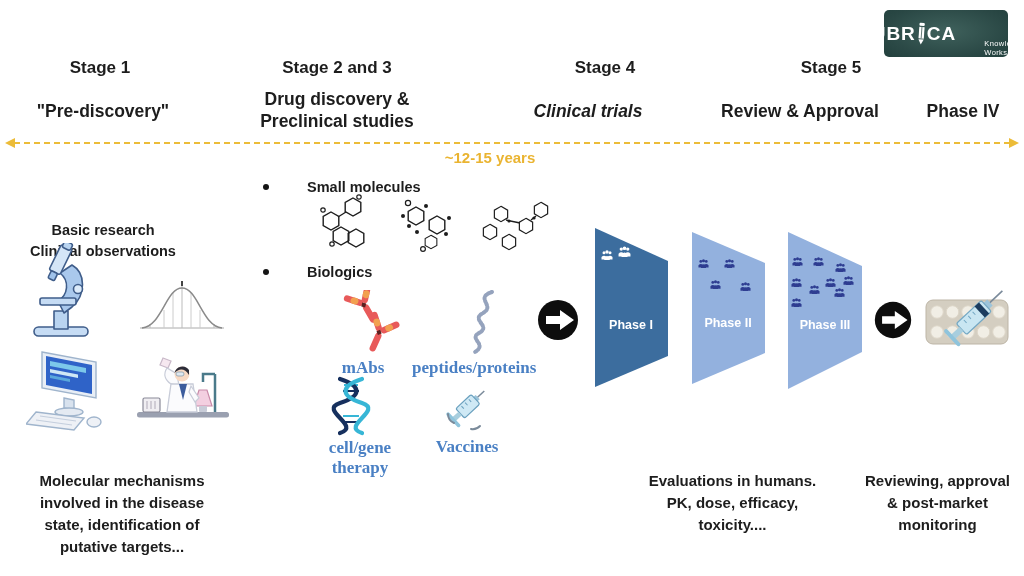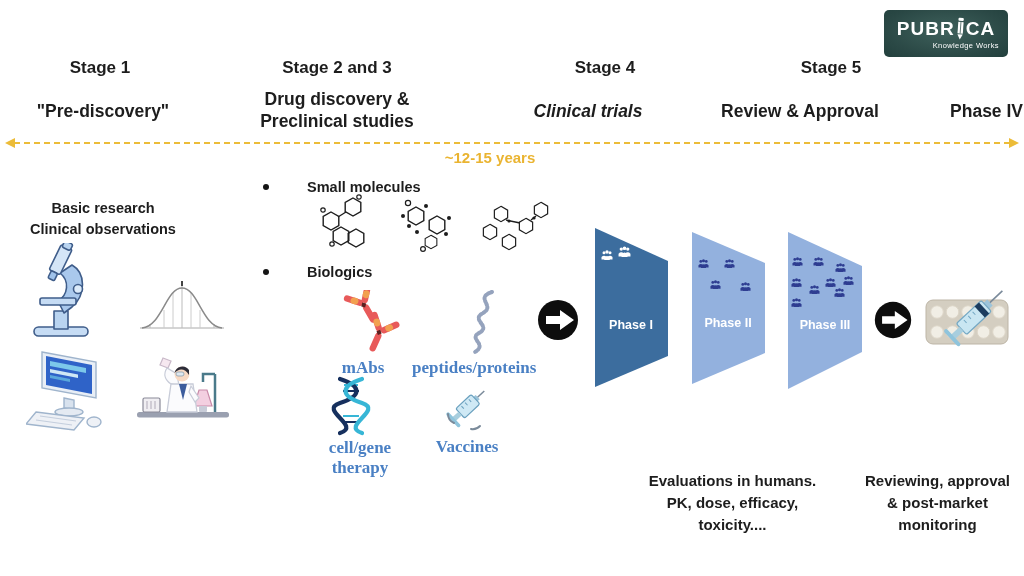--- a/index.html
+++ b/index.html
@@ -6,31 +6,31 @@
   .canvas{position:relative;width:1024px;height:576px;background:#ffffff;overflow:hidden;
           font-family:"Liberation Sans","DejaVu Sans",sans-serif;color:#1d1d1d;font-weight:700;}
   .abs{position:absolute;}
   .ctr{text-align:center;}
   
   .hd-title{font-size:17px;}
   .hd-sub{font-size:17.5px;line-height:22px;}
   
   .logo{left:884px;top:10px;width:124px;height:47px;border-radius:5px;
         background:radial-gradient(ellipse at 50% 45%, #3f615c 0%, #2a4845 70%, #22403d 100%);
-        color:#fff;display:flex;flex-direction:column;align-items:center;justify-content:center;}
+        color:#fff;display:flex;flex-direction:row;align-items:center;justify-content:center;}
   .logo-name{font-size:19px;letter-spacing:1px;display:flex;align-items:center;line-height:20px;}
   .logo-tag{font-size:7.5px;letter-spacing:.4px;align-self:flex-end;margin:1px 9px 0 0;font-weight:400;padding-left:28px;}
   
   .tl-line{left:14px;right:14px;top:142px;height:0;border-top:2px dashed #ecbc38;}
   .tl-ah{width:0;height:0;top:138px;}
   .tl-ah.left{left:5px;border-top:5px solid transparent;border-bottom:5px solid transparent;border-right:10px solid #ecbc38;}
   .tl-ah.right{right:5px;border-top:5px solid transparent;border-bottom:5px solid transparent;border-left:10px solid #ecbc38;}
   .tl-duration{left:400px;top:149px;width:180px;color:#eab431;font-size:15px;}
   
-  .toplines{font-size:14.5px;line-height:21px;}
+  .toplines{font-size:14.5px;line-height:21px;margin-top:22px;}
   .caption{font-size:15px;line-height:22px;}
   .bullet-dot{width:6px;height:6px;border-radius:50%;background:#151515;}
   .bullet-label{font-size:14.5px;}
   .bio-label{color:#4a80c4;font-size:17px;font-family:Liberation Serif, serif;}
   .phlabel{fill:#ffffff;font-size:12.5px;font-weight:700;text-anchor:middle;
            font-family:"Liberation Sans","DejaVu Sans",sans-serif;}
 </style>
 </head>
 <body>
 
@@ -44,21 +44,21 @@
     <div>Drug discovery &amp;</div>
     <div>Preclinical studies</div>
   </div>
 
   <div class="abs ctr hd-title" style="left:545px;top:58px;width:120px;">Stage 4</div>
   <div class="abs ctr hd-sub" style="left:518px;top:100px;width:140px;font-style:italic;">Clinical trials</div>
 
   <div class="abs ctr hd-title" style="left:771px;top:58px;width:120px;">Stage 5</div>
   <div class="abs ctr hd-sub" style="left:703px;top:100px;width:194px;">Review &amp; Approval</div>
 
-  <div class="abs ctr hd-sub" style="left:903px;top:100px;width:120px;text-align:right;">Phase IV</div>
+  <div class="abs ctr hd-sub" style="left:903px;top:100px;width:120px;">Phase IV</div>
 
   <div class="abs logo">
     <div class="logo-name">
       <span>PUBR</span>
       <svg width="11" height="23" viewBox="0 0 12 26">
         <g fill="#ffffff" transform="rotate(4 6 13)">
           <rect x="3" y="1" width="6" height="3.4" rx="1.2"></rect>
           <rect x="3" y="5.6" width="6" height="13"></rect>
           <path d="M3 19.6 h6 l-3 6 z"></path>
           <line x1="6" y1="5.6" x2="6" y2="18.6" stroke="#2a4845" stroke-width="0.8"></line>
@@ -136,20 +136,26 @@
     <path d="M30 10 l8 3 -3 7 -8 -3 z" fill="#f6e8f0" stroke="#c8b8c8" stroke-width="1.2"></path>
     <path d="M34 20 C30 26 32 32 38 36 L46 38 L44 26 Z" fill="#fbfbfd" stroke="#c8ccd8" stroke-width="1.3"></path>
     <circle cx="49" cy="26" r="7.5" fill="#f7d9c4"></circle>
     <path d="M41.5 25 A8 8 0 0 1 56 22 L56 27 C52 20 46 20 41.5 25 Z" fill="#2c2c38"></path>
     <rect x="43" y="24" width="8" height="4" rx="2" fill="#dfe8f0" stroke="#8aa0b0" stroke-width="0.8"></rect>
     <path d="M38 36 L60 36 L64 64 L34 64 Z" fill="#fbfbfd" stroke="#c8ccd8" stroke-width="1.3"></path>
     <polygon points="46,36 54,36 50,52" fill="#3c5c9c"></polygon>
     <path d="M58 38 L66 50 L62 54 L56 44 Z" fill="#fbfbfd" stroke="#c8ccd8" stroke-width="1.2"></path>
   </svg>
 
+  <div class="abs ctr caption" style="left:17px;top:470px;width:210px;">
+    <div>Molecular mechanisms</div>
+    <div>involved in the disease</div>
+    <div>state, identification of</div>
+    <div>putative targets...</div>
+  </div>
 
   <div class="abs bullet-dot" style="left:263px;top:184px;"></div>
   <div class="abs bullet-label" style="left:307px;top:179px;">Small molecules</div>
 
   <svg class="abs" style="left:313px;top:194px;" width="240" height="58" viewBox="0 0 240 58">
     <defs>
       <g id="hx">
           <polygon points="0,-9 7.8,-4.5 7.8,4.5 0,9 -7.8,4.5 -7.8,-4.5" fill="none" stroke="#1d1d1d" stroke-width="1.4"></polygon>
         </g>
     </defs>

